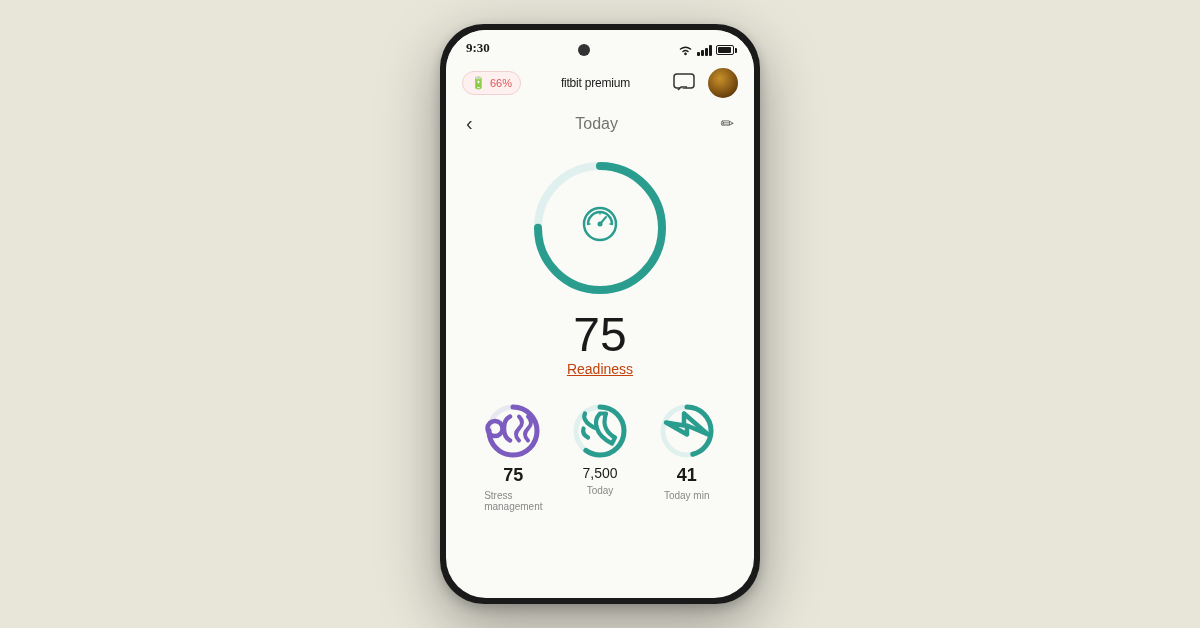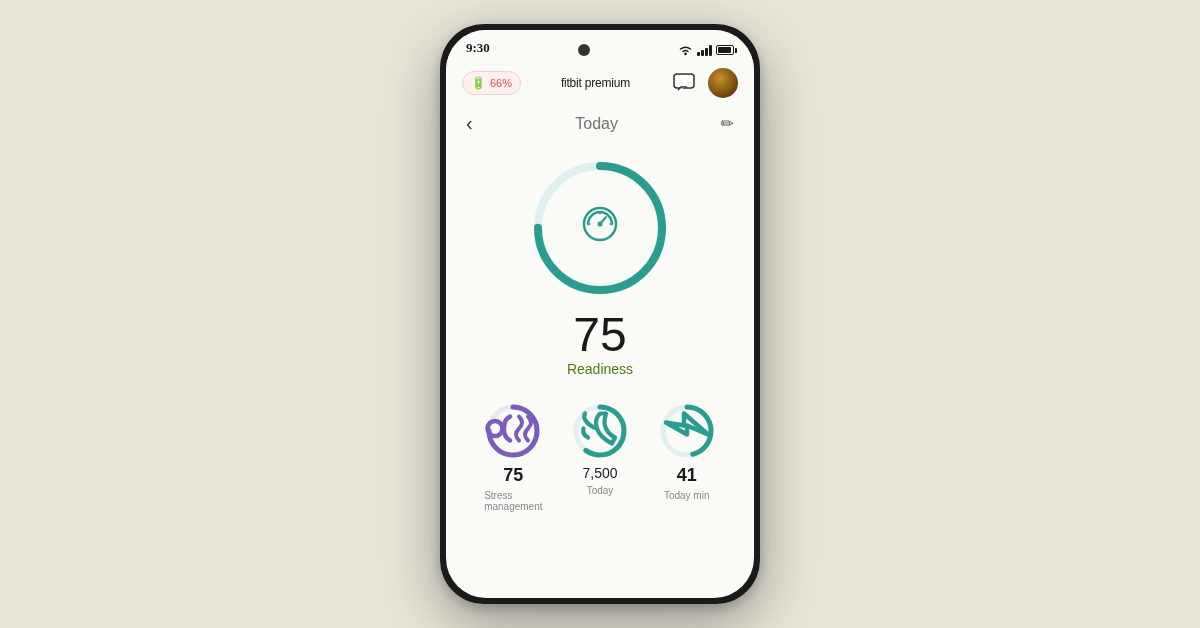--- a/index.html
+++ b/index.html
@@ -235,22 +235,23 @@
 
     .readiness-number {
       font-size: 48px;
       font-weight: 300;
       color: #1a1a1a;
       line-height: 1;
     }
 
     .readiness-label {
       font-size: 14px;
-      color: #4d7c0f;
+      color: #c2410c;
       margin-top: 2px;
+      text-decoration: underline;
     }
 
     
     .metrics-row {
       display: flex;
       justify-content: space-around;
       width: 100%;
       padding: 0 4px;
       margin-top: 8px;
     }

